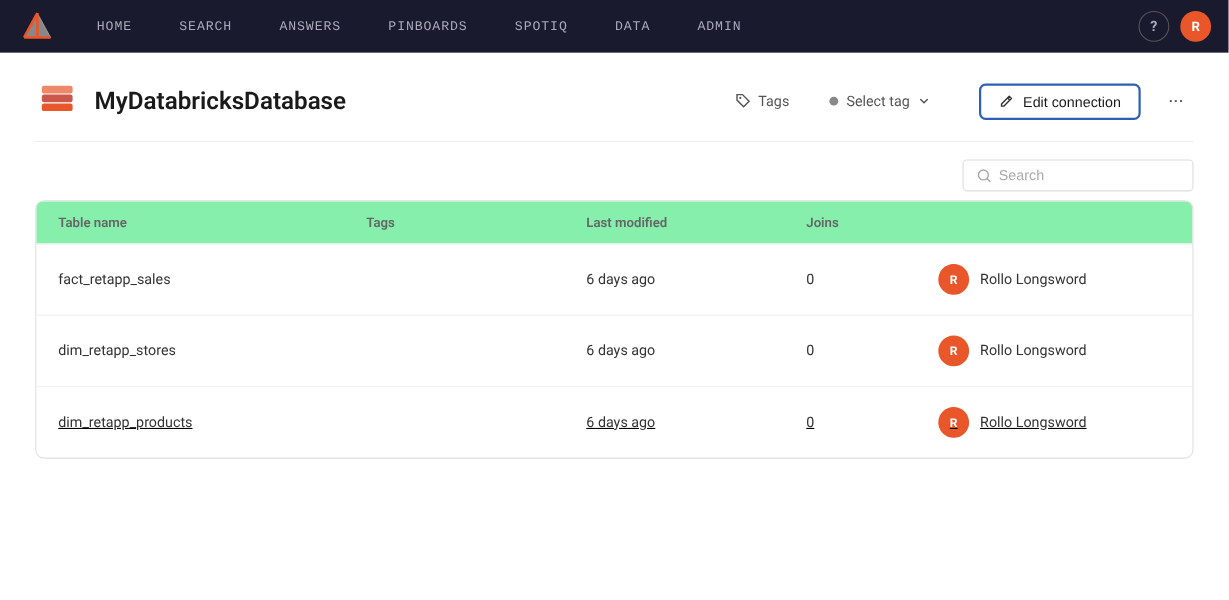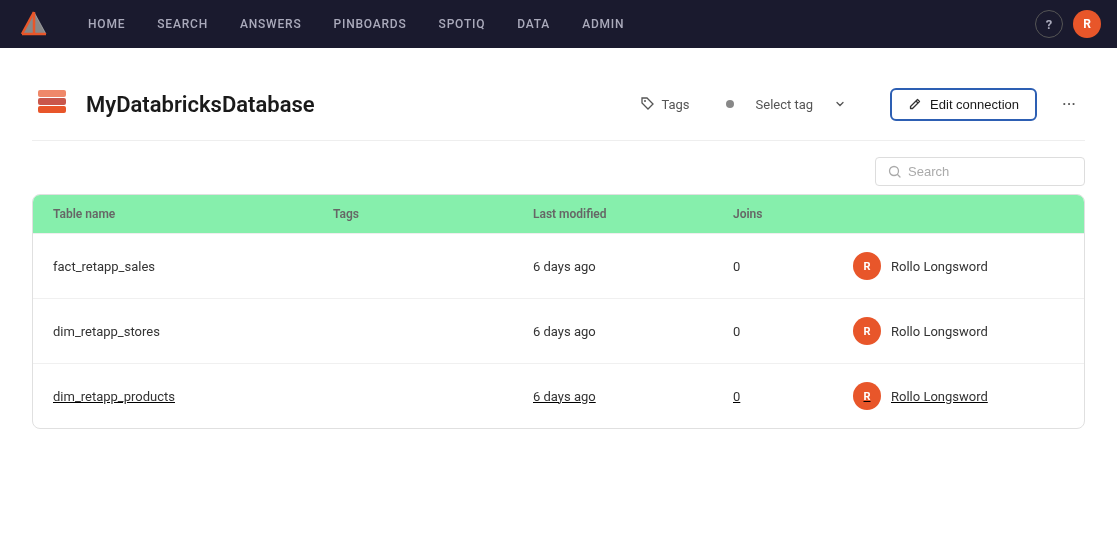--- a/index.html
+++ b/index.html
@@ -17,22 +17,23 @@
     .nav-logo {
       width: 36px;
       height: 36px;
       margin-right: 20px;
       display: flex; align-items: center; justify-content: center;
     }
     .nav-logo svg { width: 28px; height: 28px; }
     .nav-links {
       display: flex;
       align-items: center;
-      gap: 0;
+      gap: 11px;
       flex: 1;
+      font-family: Liberation Mono, monospace;
     }
     .nav-link {
       color: #aab;
       font-size: 12px;
       font-weight: 500;
       letter-spacing: 0.8px;
       text-transform: uppercase;
       padding: 0 16px;
       height: 48px;
       display: flex; align-items: center;
@@ -70,21 +71,21 @@
     .page {
       background: #fff;
       height: 497px;
       padding: 0 32px;
     }
 
     
     .page-header {
       display: flex;
       align-items: center;
-      padding: 36px 0 16px 0;
+      padding: 24px 0 16px 0;
       border-bottom: 1px solid #eee;
     }
     .db-icon {
       width: 40px; height: 40px;
       margin-right: 14px;
       display: flex; align-items: center; justify-content: center;
     }
     .db-title {
       font-size: 22px;
       font-weight: 600;
@@ -98,21 +99,21 @@
     }
     .tags-btn {
       display: flex; align-items: center; gap: 6px;
       color: #555;
       font-size: 13px;
       cursor: pointer;
       padding: 6px 10px;
       border-radius: 4px;
     }
     .select-tag-btn {
-      display: flex; align-items: center; gap: 22px;
+      display: flex; align-items: center; gap: 8px;
       color: #555;
       font-size: 13px;
       cursor: pointer;
       padding: 6px 10px;
       border-radius: 4px;
     }
     .select-tag-dot {
       width: 8px; height: 8px;
       border-radius: 50%;
       background: #888;

